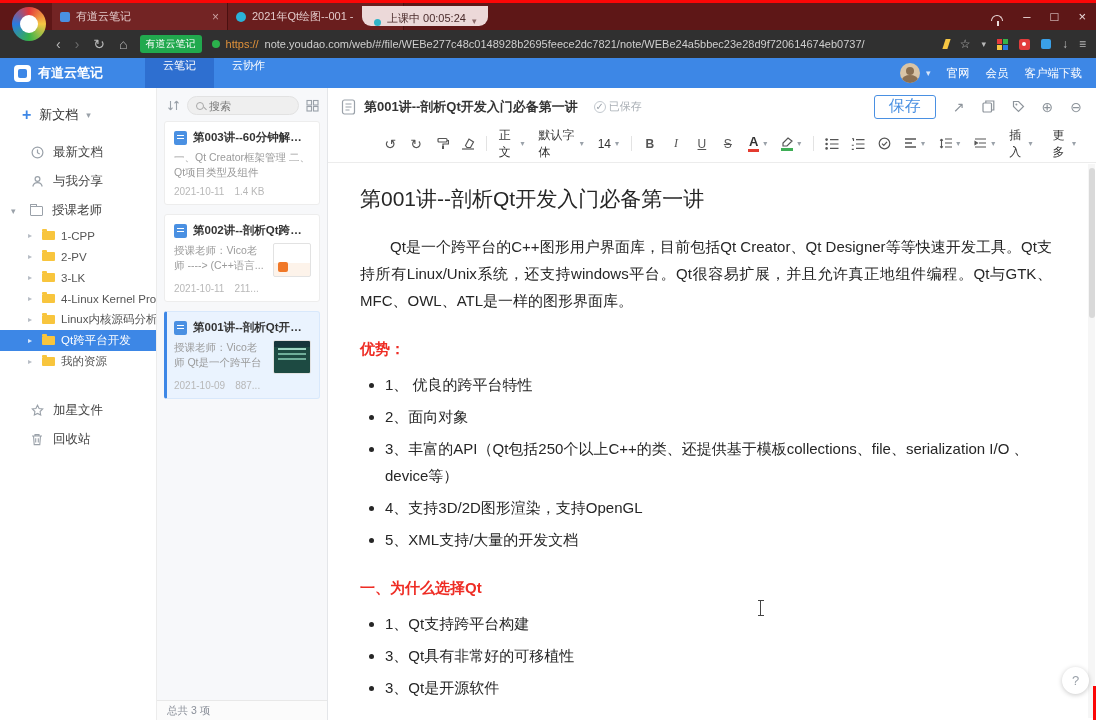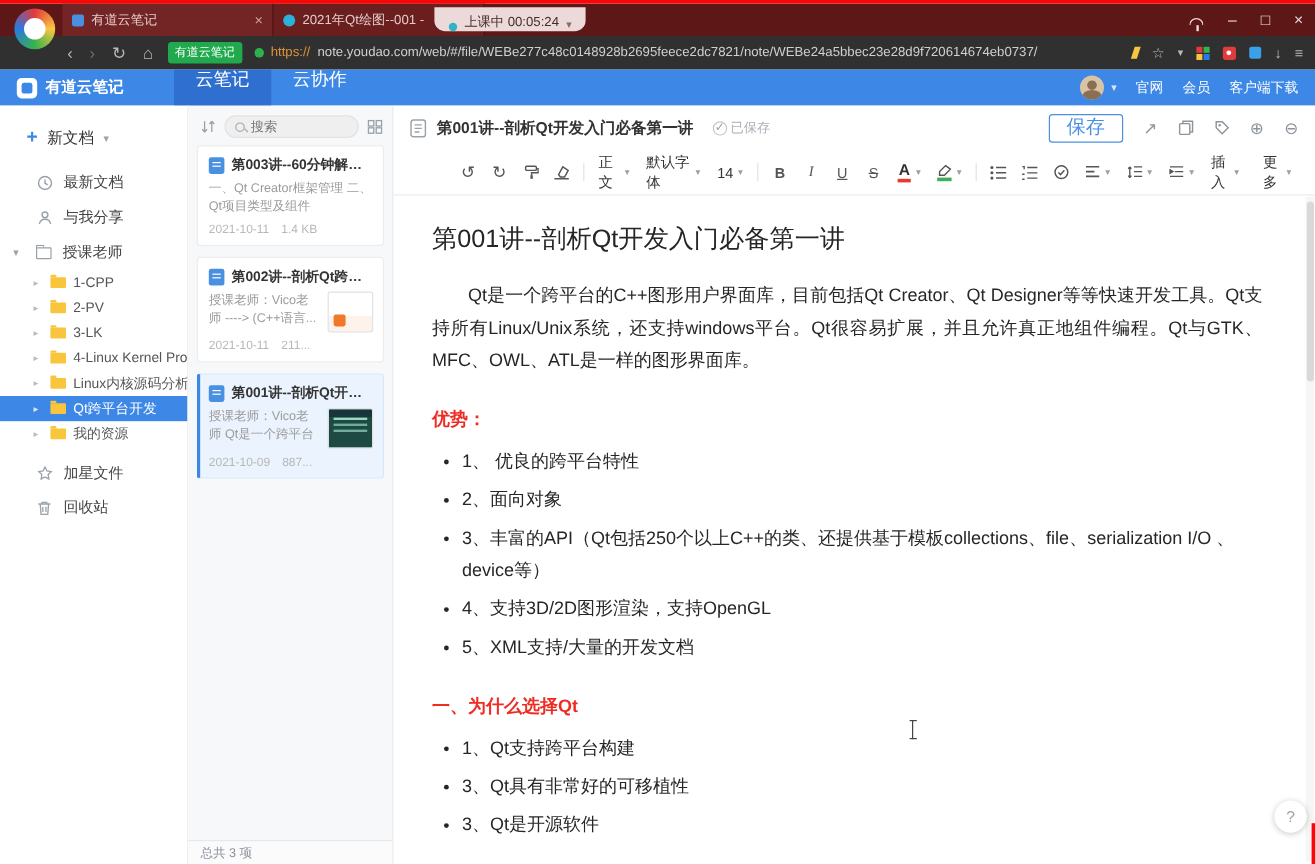--- a/index.html
+++ b/index.html
@@ -51,39 +51,39 @@
   .red-badge{width:11px;height:11px;background:#e23b3b;border-radius:2px;position:relative}
   .red-badge::after{content:"";position:absolute;left:3.5px;top:3.5px;width:4px;height:4px;border-radius:50%;background:#fff}
   .blue-dot{width:10px;height:10px;border-radius:2px;background:#3aa0e8}
 
   
   .app-header{position:absolute;top:58px;left:0;width:100%;height:30px;background:#3d87e6;display:flex;align-items:center;color:#fff}
   .brand{display:flex;align-items:center;gap:7px;margin-left:14px;font-weight:bold;font-size:13px;white-space:nowrap}
   .brand-logo{width:17px;height:17px;background:#fff;border-radius:4px;position:relative}
   .brand-logo::after{content:"";position:absolute;left:4px;top:4px;width:9px;height:9px;background:#3d87e6;border-radius:2px}
   .app-tabs{display:flex;height:100%;margin-left:42px}
-  .app-tab{padding:12px 18px;display:flex;align-items:flex-end;font-size:15px;cursor:pointer}
+  .app-tab{padding:0 18px;display:flex;align-items:flex-start;font-size:11px;cursor:pointer}
   .app-tab.active{background:#2e6fd0}
   .header-right{margin-left:auto;display:flex;align-items:center;gap:16px;margin-right:14px;font-size:11.5px;white-space:nowrap}
   .avatar{width:20px;height:20px;border-radius:50%;background:#d9c4a6;position:relative;overflow:hidden}
   .avatar::before{content:"";position:absolute;left:6px;top:4px;width:8px;height:8px;border-radius:50%;background:#8a6f52}
   .avatar::after{content:"";position:absolute;left:2px;top:12px;width:16px;height:10px;border-radius:50%;background:#8a6f52}
   .hdr-caret{font-size:9px;color:#d7e6fb;margin-left:-10px}
 
   
   .main{position:absolute;top:88px;left:0;right:0;bottom:0;display:flex}
 
   
   .sidebar{width:157px;background:#fff;border-right:1px solid #ececec;position:relative;padding-top:12px;flex:none}
   .newdoc{display:flex;align-items:center;gap:8px;padding:6px 0 6px 22px;font-size:13px;color:#333;cursor:pointer}
   .newdoc .plus{color:#3d87e6;font-size:16px;font-weight:bold;line-height:1}
   .newdoc .caret{font-size:9px;color:#9aa1a9}
   .side-item{display:flex;align-items:center;gap:9px;height:29px;padding-left:30px;font-size:12.5px;color:#444;cursor:pointer;position:relative}
   .side-item .caret-left{position:absolute;left:11px;font-size:9px;color:#9aa1a9}
-  .side-item.gap{margin-top:8px}
+  .side-item.gap{margin-top:24px}
   .sicon{width:14px;height:14px;flex:none;display:flex;align-items:center;justify-content:center}
   .sub-item{display:flex;align-items:center;gap:6px;height:21px;padding-left:28px;font-size:11.5px;color:#555;cursor:pointer;white-space:nowrap;overflow:hidden}
   .sub-item .tri{color:#b6bcc4;font-size:8px;width:8px;flex:none}
   .sub-item.selected{background:#3d87e6;color:#fff}
   .sub-item.selected .tri{color:#d9e8fc}
   .folder{width:13px;height:9px;background:#f8c53d;border-radius:1px;position:relative;flex:none}
   .folder::before{content:"";position:absolute;top:-2px;left:0;width:5px;height:2px;background:#f8c53d;border-radius:1px 1px 0 0}
   .folder-outline{width:13px;height:10px;border:1.3px solid #9aa1a9;border-radius:1px;position:relative;flex:none}
   .folder-outline::before{content:"";position:absolute;top:-3px;left:-1px;width:5px;height:2px;border:1.3px solid #9aa1a9;border-bottom:none;border-radius:1px 1px 0 0}
 

